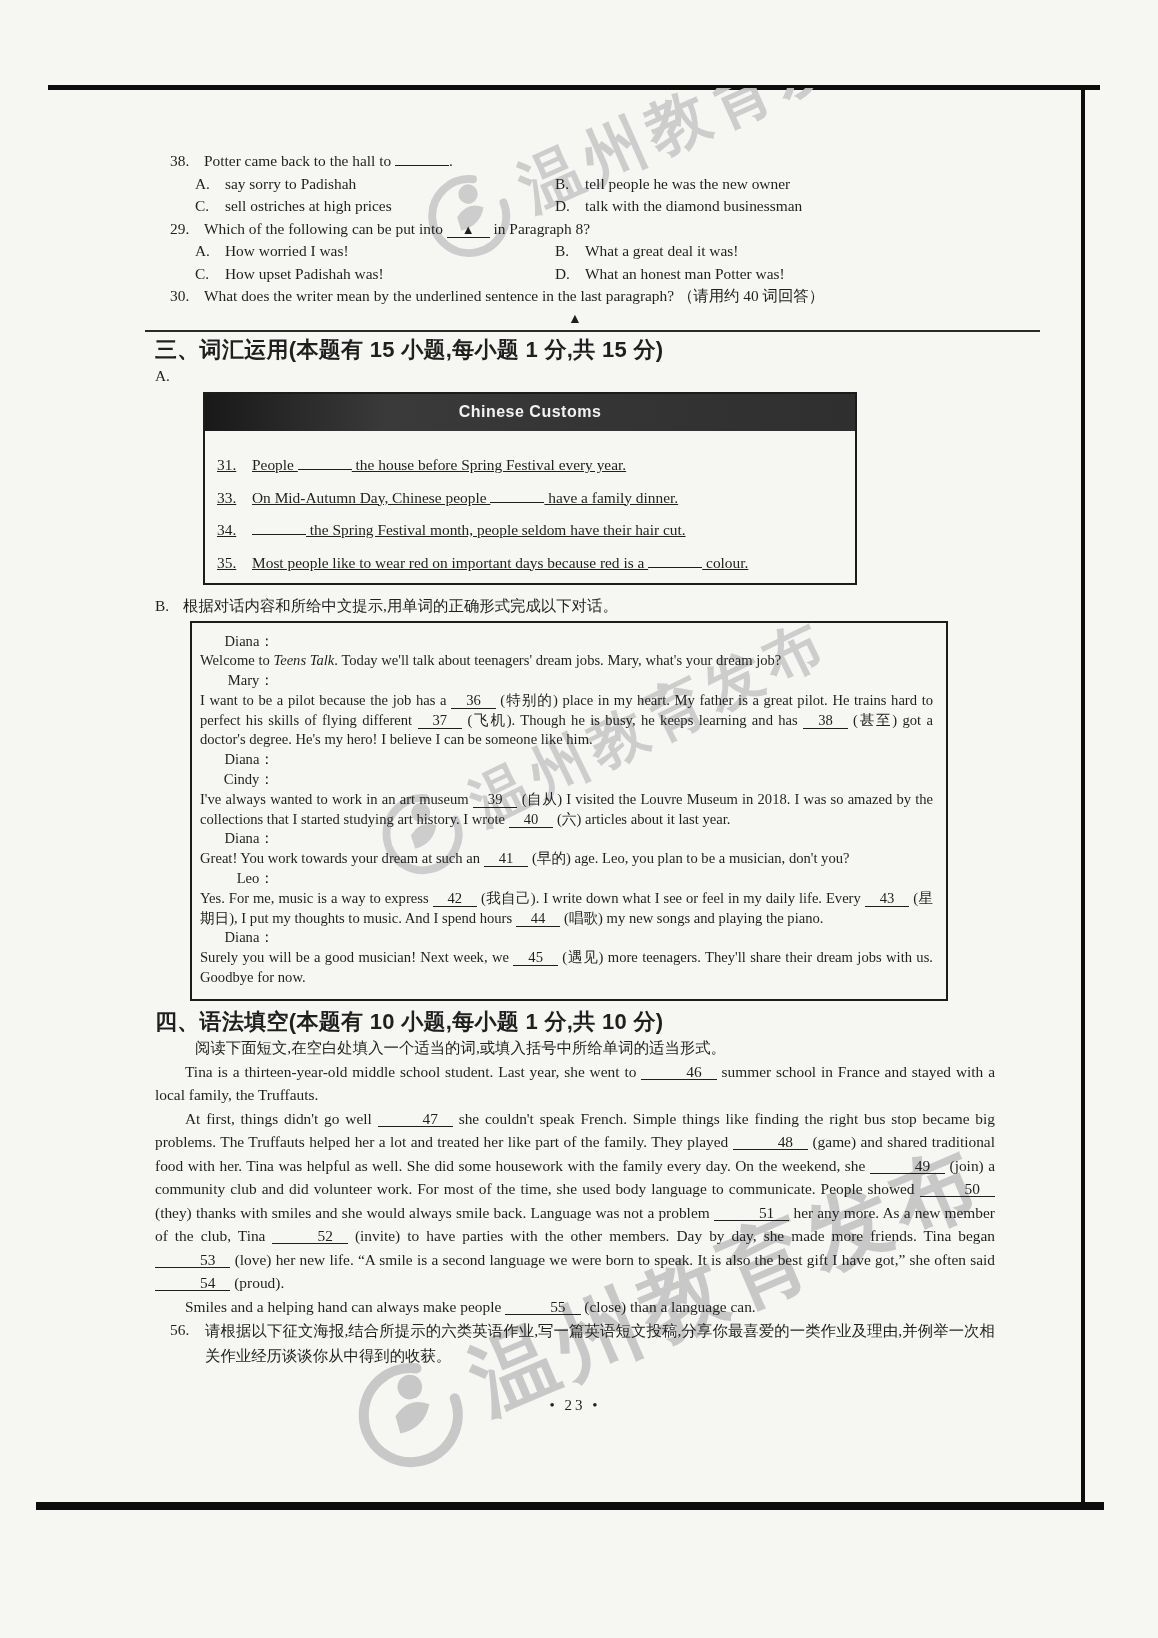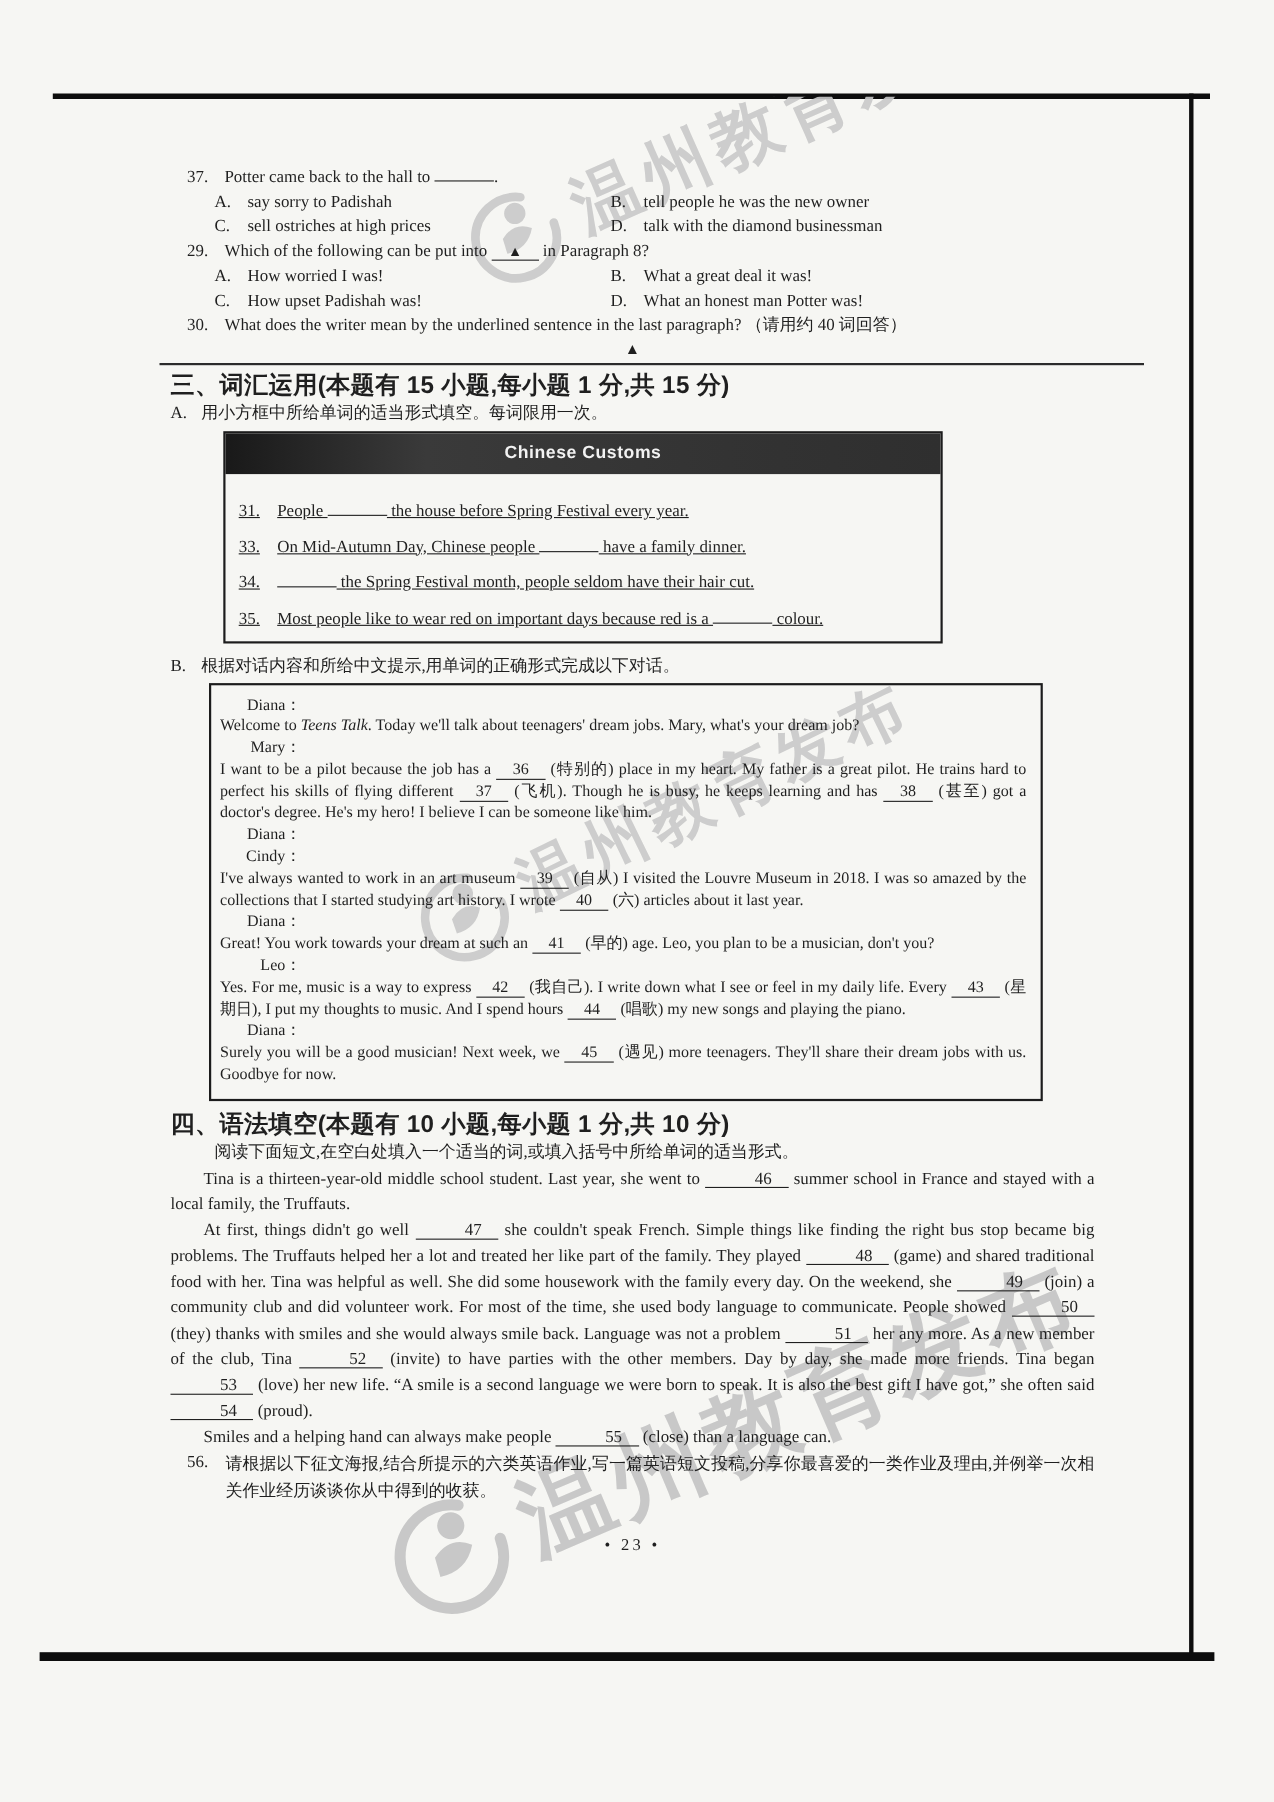--- a/index.html
+++ b/index.html
@@ -109,21 +109,21 @@
         <path d="M38 46 Q56 34 70 48 Q58 66 36 62 Z" fill="currentColor"></path>
       </svg>
       <span class="wm-text">温州教育发布</span>
     </div>
   </div>
 
   <div class="content">
 
     <div id="reading-questions">
         <div class="q-line">
-          <span class="q-num">37.</span>
+          <span class="q-num">38.</span>
           <span class="q-text"><span>Potter came back to the hall to </span><span class="gap"></span><span>.</span></span>
         </div>
         <div class="opt-grid">
           <div class="opt">
             <span class="opt-label">A.</span>
             <span>say sorry to Padishah</span>
           </div>
           <div class="opt">
             <span class="opt-label">B.</span>
             <span>tell people he was the new owner</span>
@@ -164,21 +164,20 @@
           <span class="q-text"><span>What does the writer mean by the underlined sentence in the last paragraph? （请用约 40 词回答）</span></span>
         </div>
       </div>
 
     <div class="divider-tri">▲</div>
     <div class="divider-rule"></div>
 
     <div class="sec-title">三、词汇运用(本题有 15 小题,每小题 1 分,共 15 分)</div>
     <div class="part-line">
       <span class="part-label">A.</span>
-      <span>用小方框中所给单词的适当形式填空。每词限用一次。</span>
     </div>
 
     <div class="boxA">
       <div class="boxA-banner">Chinese Customs</div>
       <div class="boxA-body">
         <div id="vocab-items">
             <div class="vocab-item">
               <span class="vocab-num">31.</span>
               <span class="vocab-text"><span>People </span><span class="gap"></span><span> the house before Spring Festival every year.</span></span>
             </div>

